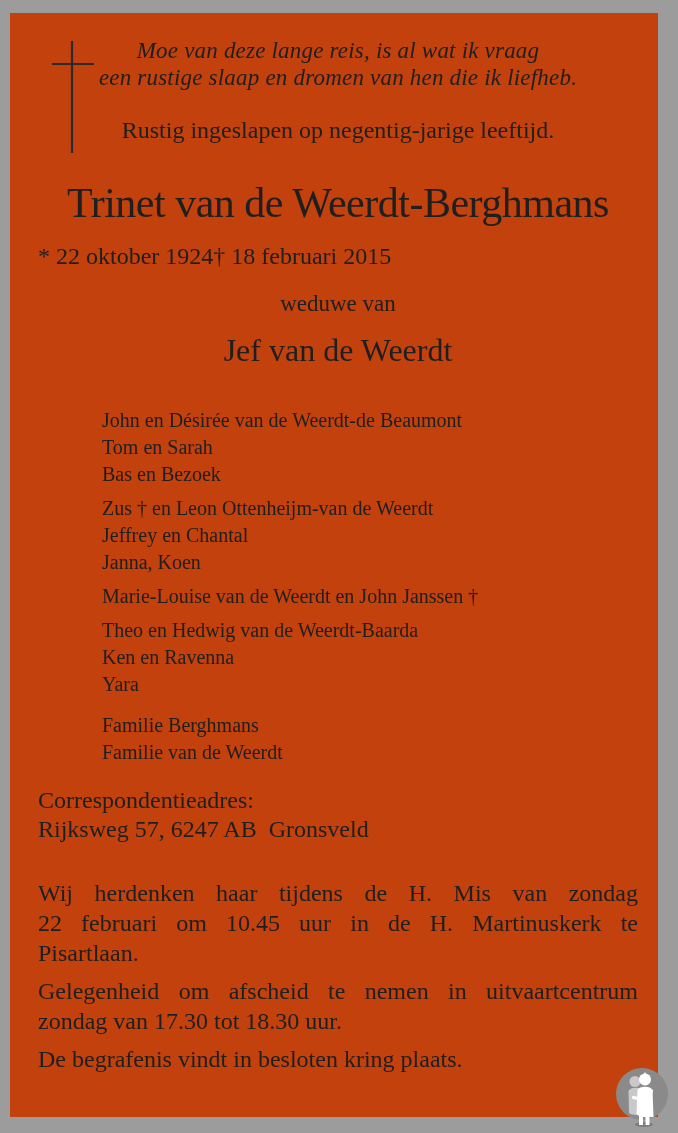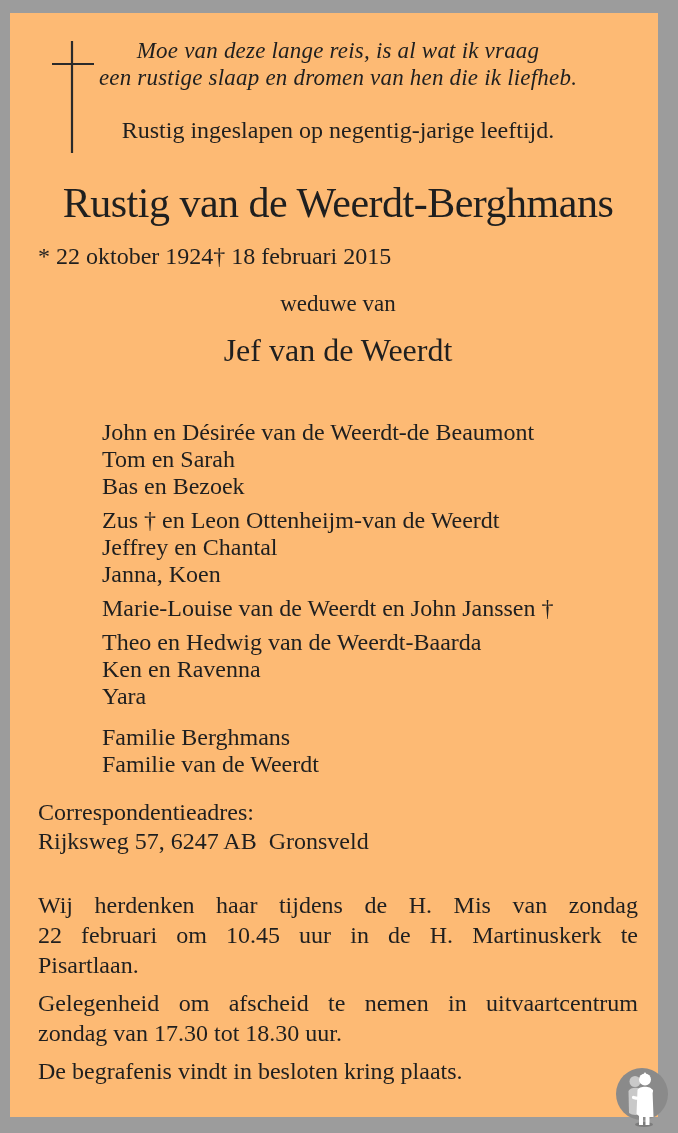--- a/index.html
+++ b/index.html
@@ -9,35 +9,35 @@
     font-family: "Liberation Serif", "DejaVu Serif", serif;
     color: #1f1f1f;
     position: relative;
     overflow: hidden;
   }
   .page { position: absolute; inset: 0; }
   .card {
     position: absolute;
     left: 10px; top: 13px;
     width: 648px; height: 1104px;
-    background: #fdba74;
+    background: #c2410c;
     padding: 24px 20px 0 28px;
   }
   .hdr { position: relative; text-align: center; }
   .cross { position: absolute; left: 12px; top: 2px; }
   .quote { font-style: italic; font-size: 23px; line-height: 27px; letter-spacing: 0.2px; }
   .passing { font-size: 24px; line-height: 27px; margin-top: 26px; }
   .title {
     font-size: 42px; font-weight: normal; letter-spacing: -0.5px;
     text-align: center; margin-top: 34px; line-height: 50px; white-space: nowrap;
   }
   .dates { display: flex; justify-content: flex-start; font-size: 24px; line-height: 28px; margin-top: 14px; }
   .widow { text-align: center; font-size: 23px; line-height: 27px; margin-top: 20px; }
   .spouse { text-align: center; font-size: 32px; font-weight: normal; line-height: 38px; margin-top: 14px; }
-  .names { margin: 50px 0 0 64px; font-size: 24px; line-height: 27px; }
+  .names { margin: 38px 0 0 64px; font-size: 20px; line-height: 27px; }
   .names .group { margin-bottom: 7px; }
   .names .group.fam { margin-top: 14px; }
   .corr { margin-top: 20px; font-size: 24px; line-height: 29px; }
   .addr { white-space: pre-wrap; }
   .para { font-size: 24px; line-height: 30px; }
   .para.memorial { margin-top: 34px; }
   .para.visitation { margin-top: 8px; }
   .jl { text-align: justify; text-align-last: justify; }
   .jl-last { text-align: left; }
   .closing { margin-top: 8px; font-size: 24px; line-height: 30px; }
@@ -54,21 +54,21 @@
         <line x1="22" y1="2" x2="22" y2="114" stroke="#2a2a2a" stroke-width="2.2"></line>
         <line x1="2" y1="25" x2="44" y2="25" stroke="#2a2a2a" stroke-width="2.2"></line>
       </svg>
       <div class="quote">
         <div>Moe van deze lange reis, is al wat ik vraag</div>
         <div>een rustige slaap en dromen van hen die ik liefheb.</div>
       </div>
       <div class="passing">Rustig ingeslapen op negentig-jarige leeftijd.</div>
     </div>
 
-    <h1 class="title">Rustig van de Weerdt-Berghmans</h1>
+    <h1 class="title">Trinet van de Weerdt-Berghmans</h1>
 
     <div class="dates">
       <span>* 22 oktober 1924</span>
       <span>† 18 februari 2015</span>
     </div>
 
     <div class="widow">weduwe van</div>
     <h2 class="spouse">Jef van de Weerdt</h2>
 
     <div class="names">

